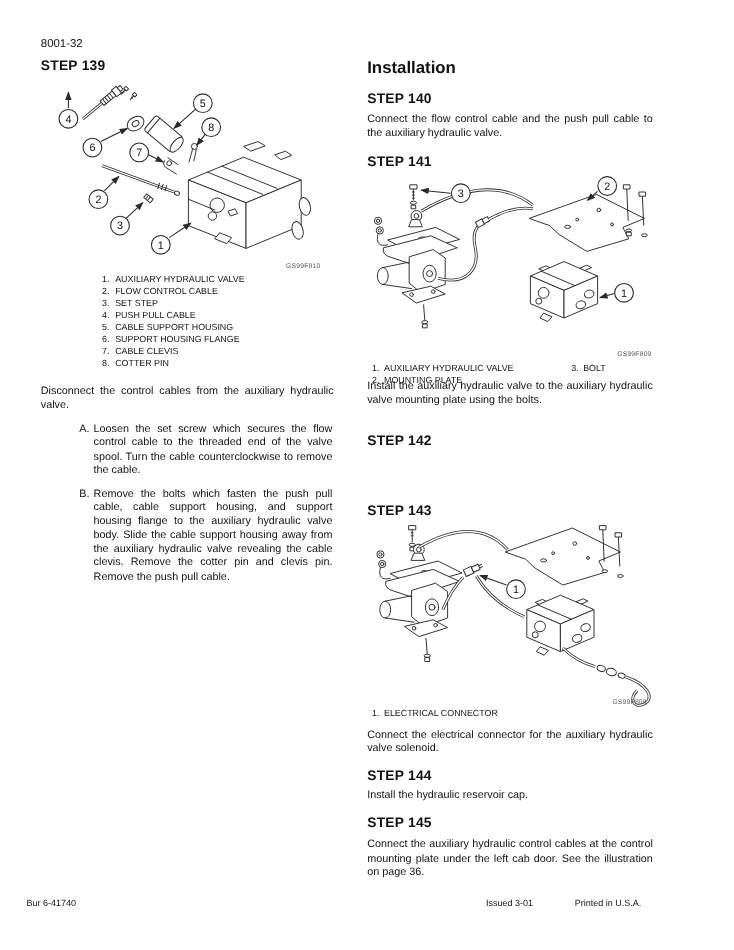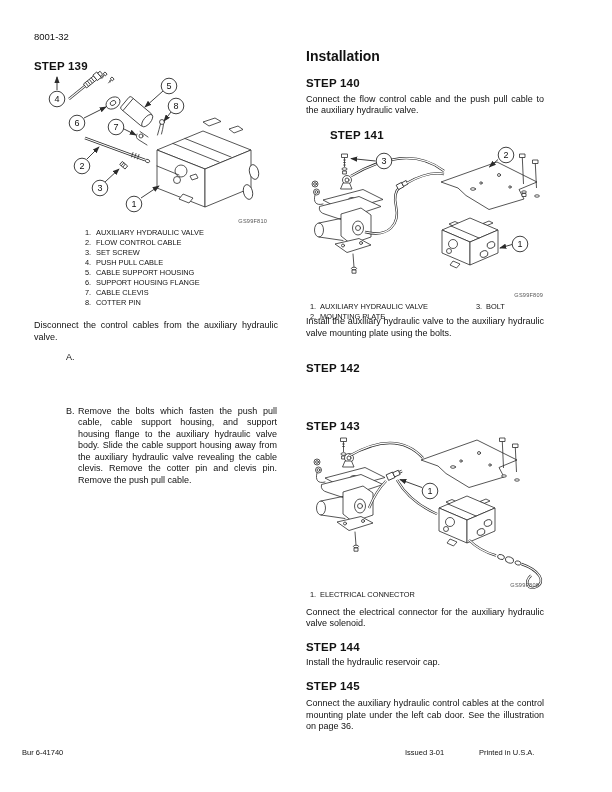--- a/index.html
+++ b/index.html
@@ -35,21 +35,21 @@
   .callout text { font-family:"Liberation Sans",sans-serif; font-size:9px; fill:#111; text-anchor:middle; }
   .figcode { font-family:"Liberation Sans",sans-serif; font-size:5.6px; fill:#555; text-anchor:end; letter-spacing:.2px; }
 </style>
 </head>
 <body>
 
 <div class="page">
 
   <div class="abs pagenum" style="left:34px; top:31px;">8001-32</div>
 
-  <div class="abs stephead" style="left:34px; top:49px;margin-top:11px;">STEP 139</div>
+  <div class="abs stephead" style="left:34px; top:49px;">STEP 139</div>
 
   <svg class="abs" style="left:33px; top:66px;" width="237" height="160" viewBox="0 0 237 160">
     <defs>
       <marker id="ah1" viewBox="0 0 8 6" markerWidth="8" markerHeight="6" refX="7" refY="3" orient="auto">
           <path d="M0,0L8,3L0,6Z" fill="#2b2b2b"></path>
         </marker>
     </defs>
 
     <line class="d-arrow" x1="24" y1="24" x2="24" y2="11" marker-end="url(#ah1)"></line>
 
@@ -175,41 +175,42 @@
         <circle r="7.8"></circle>
         <text dy="3.2">1</text>
       </g>
 
     <text class="figcode" x="234" y="157">GS99F810</text>
   </svg>
 
   <div class="abs small-list" style="left:85px; top:228px;">
     <div class="plrow"><span class="pnum">1.</span><span>AUXILIARY HYDRAULIC VALVE</span></div>
     <div class="plrow"><span class="pnum">2.</span><span>FLOW CONTROL CABLE</span></div>
-    <div class="plrow"><span class="pnum">3.</span><span>SET SCREW</span></div>
+    <div class="plrow"><span class="pnum">3.</span><span>SET STEP</span></div>
     <div class="plrow"><span class="pnum">4.</span><span>PUSH PULL CABLE</span></div>
     <div class="plrow"><span class="pnum">5.</span><span>CABLE SUPPORT HOUSING</span></div>
     <div class="plrow"><span class="pnum">6.</span><span>SUPPORT HOUSING FLANGE</span></div>
     <div class="plrow"><span class="pnum">7.</span><span>CABLE CLEVIS</span></div>
     <div class="plrow"><span class="pnum">8.</span><span>COTTER PIN</span></div>
   </div>
 
   <div class="abs body-p" style="left:34px; top:320px; width:244px;">Disconnect the control cables from the auxiliary hydraulic valve.</div>
 
   <div class="abs sublabel" style="left:66px; top:351.5px;">A.</div>
+  <div class="abs body-p" style="left:78px; top:351.5px; width:199px;">Loosen the set screw which secures the flow control cable to the threaded end of the valve spool. Turn the cable counterclockwise to remove the cable.</div>
 
   <div class="abs sublabel" style="left:66px; top:405.5px;">B.</div>
   <div class="abs body-p" style="left:78px; top:405.5px; width:199px;">Remove the bolts which fasten the push pull cable, cable support housing, and support housing flange to the auxiliary hydraulic valve body. Slide the cable support housing away from the auxiliary hydraulic valve revealing the cable clevis. Remove the cotter pin and clevis pin. Remove the push pull cable.</div>
 
   <div class="abs sechead" style="left:306px; top:48px;">Installation</div>
 
   <div class="abs stephead" style="left:306px; top:77px;">STEP 140</div>
   <div class="abs body-p" style="left:306px; top:93.5px; width:238px;">Connect the flow control cable and the push pull cable to the auxiliary hydraulic valve.</div>
 
-  <div class="abs stephead" style="left:306px; top:129px;margin-left:24px;">STEP 141</div>
+  <div class="abs stephead" style="left:306px; top:129px;">STEP 141</div>
 
   <svg class="abs" style="left:303px; top:142px;" width="282" height="158" viewBox="0 0 282 158">
     <defs>
       <marker id="ah2" viewBox="0 0 8 6" markerWidth="8" markerHeight="6" refX="7" refY="3" orient="auto">
           <path d="M0,0L8,3L0,6Z" fill="#2b2b2b"></path>
         </marker>
     </defs>
 
     <g class="d-fill">
       <rect x="38.5" y="12" width="6" height="3.5"></rect>

